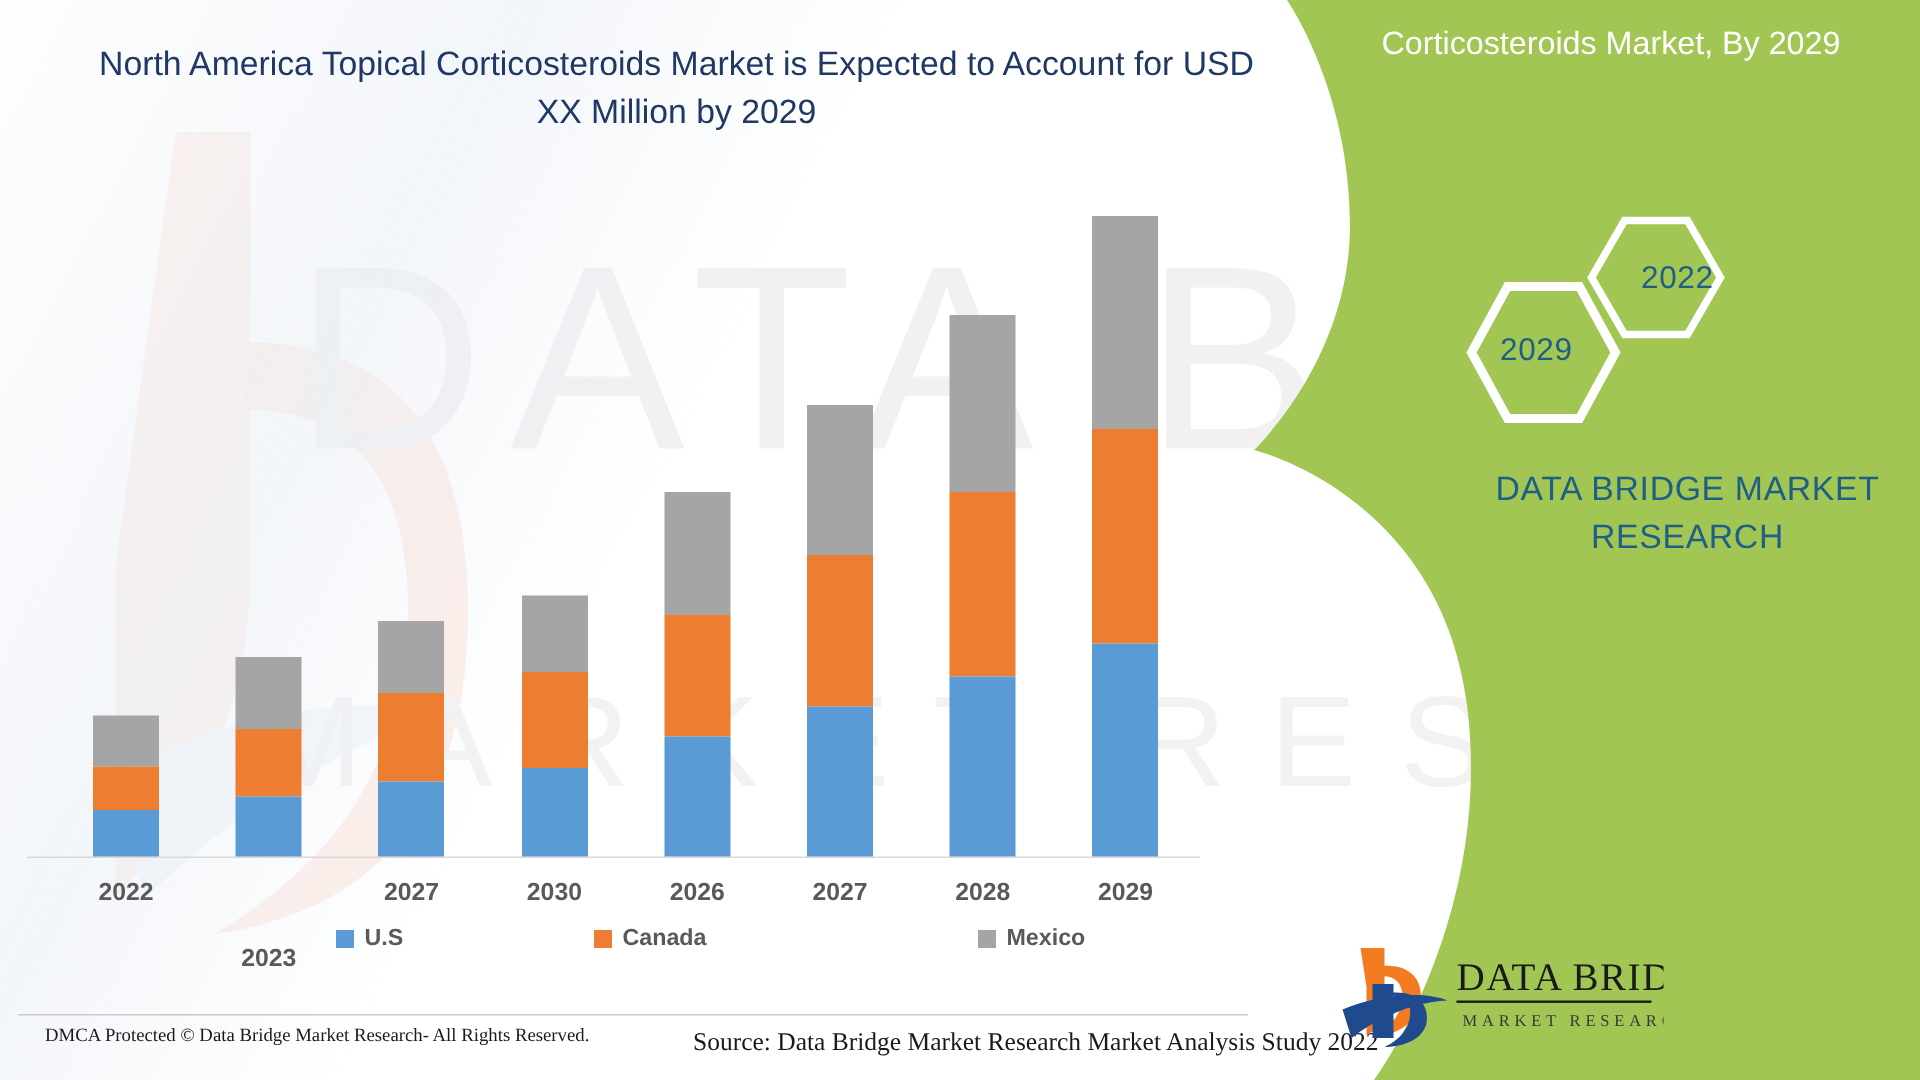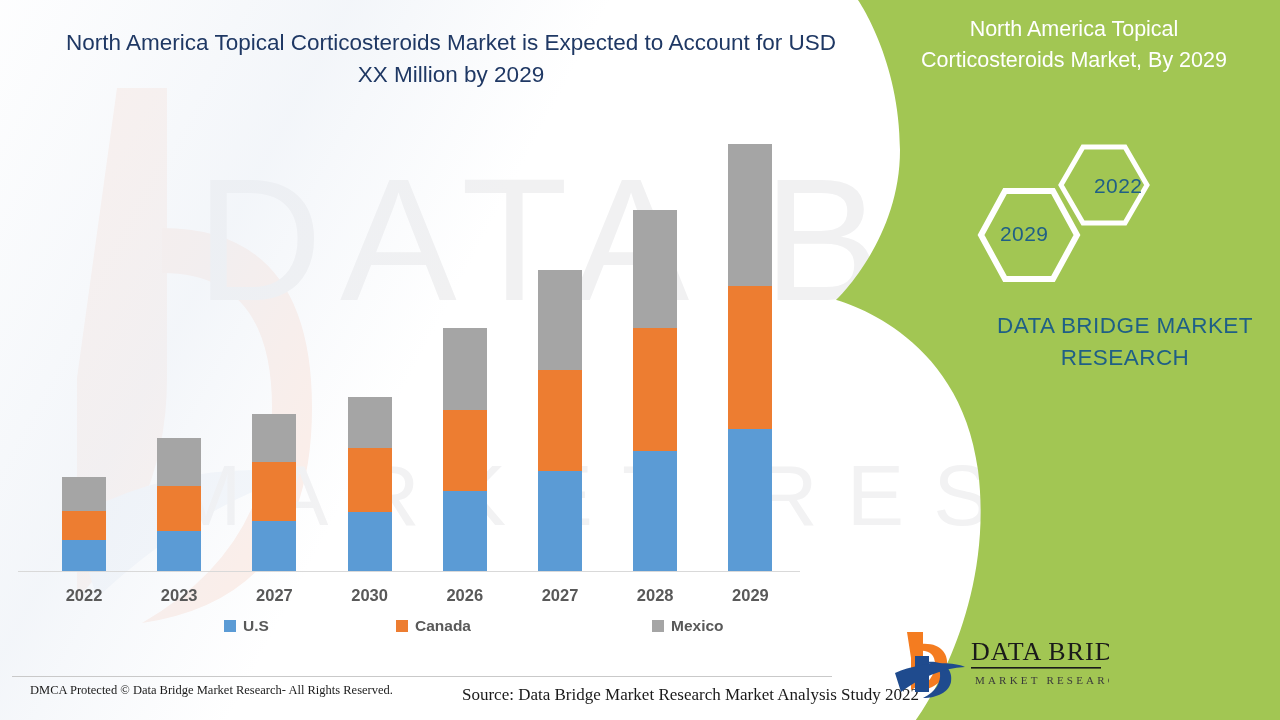--- a/index.html
+++ b/index.html
@@ -296,21 +296,21 @@
         </div>
         <div class="bar-group" style="left: 710.4px;">
           <div class="seg seg-mexico" title="Mexico 2029" style="height: 142.421px; background: rgb(165, 165, 165);"></div>
           <div class="seg seg-canada" title="Canada 2029" style="height: 142.421px; background: rgb(237, 125, 49);"></div>
           <div class="seg seg-us" title="U.S 2029" style="height: 142.421px; background: rgb(91, 155, 213);"></div>
         </div>
       </div>
 
     <div class="x-labels" id="xlabels">
         <div class="x-label" style="left: 31px;">2022</div>
-        <div class="x-label" style="left: 126.2px;">2023</div>
+        <div class="x-label" style="left: 126.2px; margin-top: 44px;">2023</div>
         <div class="x-label" style="left: 221.4px;">2027</div>
         <div class="x-label" style="left: 316.6px;">2030</div>
         <div class="x-label" style="left: 411.8px;">2026</div>
         <div class="x-label" style="left: 507px;">2027</div>
         <div class="x-label" style="left: 602.2px;">2028</div>
         <div class="x-label" style="left: 697.4px;">2029</div>
       </div>
 
     <div class="legend">
       <div class="legend-item" style="left:0px;top:0px;padding-left:44px;">
@@ -330,21 +330,20 @@
 
   <div class="footer-rule"></div>
   <div class="footer-left">DMCA Protected © Data Bridge Market Research- All Rights Reserved.</div>
   <div class="footer-right">Source: Data Bridge Market Research Market Analysis Study 2022</div>
 
   <svg class="green-panel" viewBox="0 0 452 720" xmlns="http://www.w3.org/2000/svg" preserveAspectRatio="none">
     <path d="M30 0 L452 0 L452 720 L88 720 C88 720 168 612 150 470 C132 330 8 300 8 300 C8 300 72 240 72 150 C72 60 30 0 30 0 Z" fill="#a2c653"></path>
   </svg>
 
   <div class="panel-title">
-    <div>North America Topical</div>
     <div>Corticosteroids Market, By 2029</div>
   </div>
 
   <div class="hex-wrap">
     <svg width="200" height="140" viewBox="0 0 200 140" xmlns="http://www.w3.org/2000/svg">
       <polygon points="108,4 150,4 172,42 150,80 108,80 86,42" fill="none" stroke="#ffffff" stroke-width="5"></polygon>
       <polygon points="30,48 78,48 102,92 78,136 30,136 6,92" fill="none" stroke="#ffffff" stroke-width="6"></polygon>
     </svg>
     <span class="hex-label hex-2029">2029</span>
     <span class="hex-label hex-2022">2022</span>

